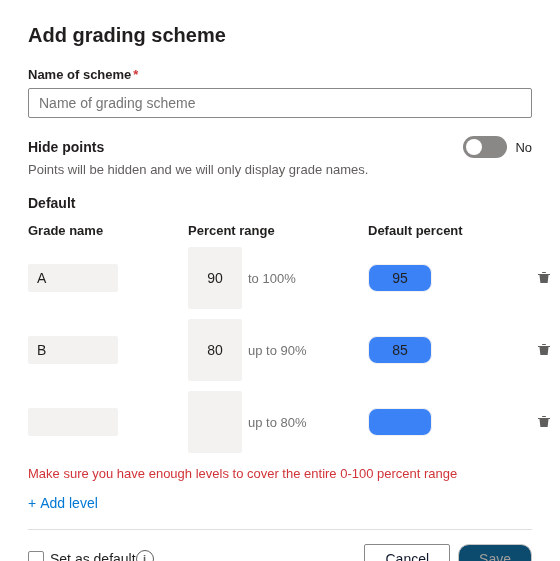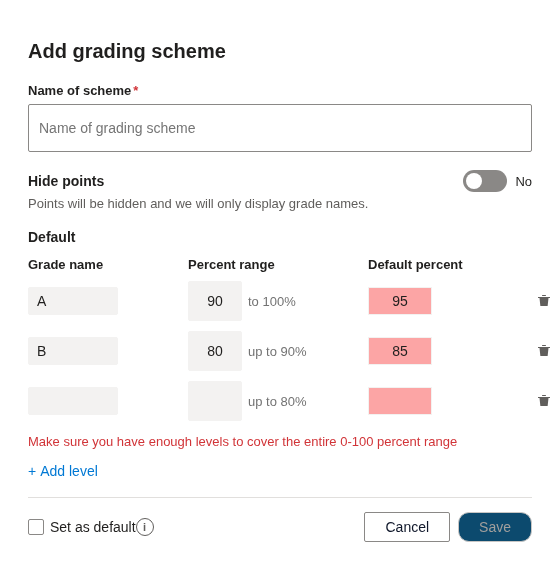--- a/index.html
+++ b/index.html
@@ -9,36 +9,35 @@
       color: #201f1e;
       background: #fff;
       width: 560px;
       min-height: 561px;
       padding: 24px 28px;
     }
     h1 {
       font-size: 20px;
       font-weight: 600;
       margin-bottom: 20px;
-      margin-top: 16px;
     }
     .field-label {
       font-size: 13px;
       font-weight: 600;
       margin-bottom: 6px;
     }
     .required {
       color: #d13438;
       margin-left: 2px;
     }
     .text-input {
       width: 100%;
       border: 1px solid #8a8886;
       border-radius: 2px;
-      padding: 15px 10px;
+      padding: 6px 10px;
       font-size: 14px;
       color: #b91c1c;
       outline: none;
     }
     .hide-points-row {
       display: flex;
       align-items: center;
       justify-content: space-between;
       margin-top: 18px;
       margin-bottom: 4px;
@@ -122,35 +121,35 @@
     }
     .percent-cell {
       display: flex;
       align-items: center;
       gap: 6px;
     }
     .percent-num-input {
       background: #f3f2f1;
       border: 1px solid #f3f2f1;
       border-radius: 2px;
-      padding: 11px 8px;
+      padding: 22px 8px;
       font-size: 14px;
       color: #201f1e;
       width: 54px;
       outline: none;
       text-align: center;
     }
     .percent-text {
       font-size: 13px;
       color: #737373;
     }
     .default-input {
-      background: #fca5a5;
+      background: #3b82f6;
       border: 1px solid #f3f2f1;
-      border-radius: 0;
+      border-radius: 9px;
       padding: 5px 8px;
       font-size: 14px;
       color: #201f1e;
       width: 64px;
       outline: none;
       text-align: center;
     }
     .delete-btn {
       background: none;
       border: none;

